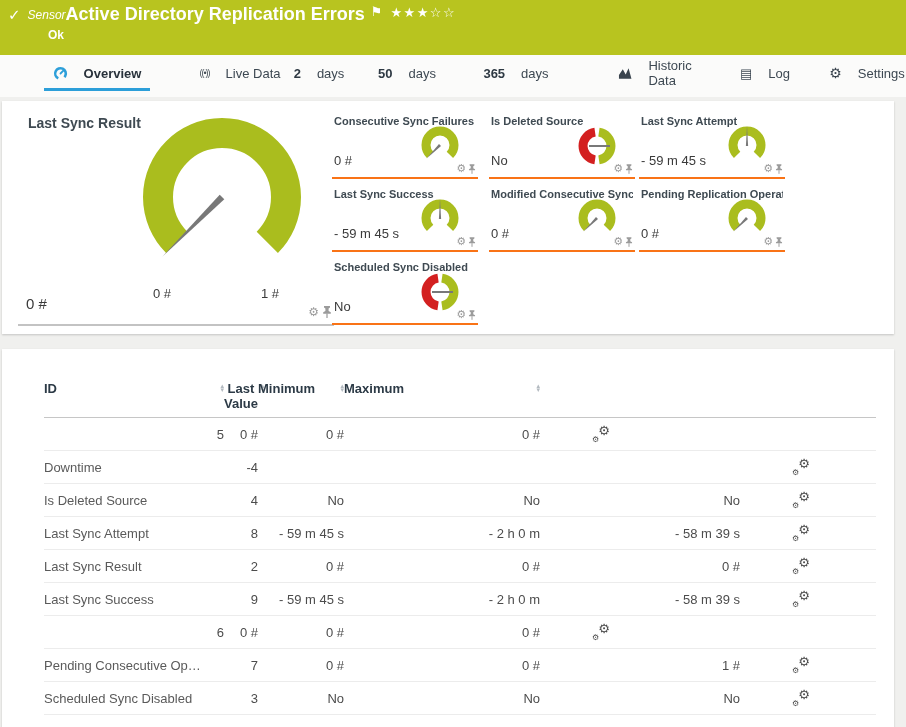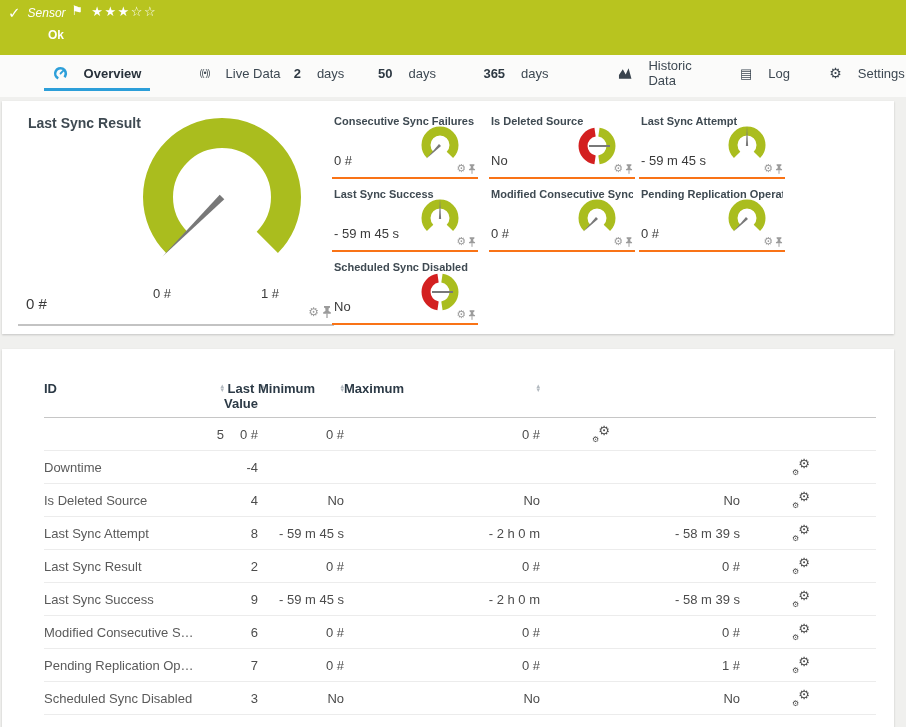--- a/index.html
+++ b/index.html
@@ -80,20 +80,21 @@
   .rowgear .g1 { position:absolute; right:0; top:-2px; font-size:13px; color:#4e4e4e; }
   .rowgear .g2 { position:absolute; left:0; bottom:-3px; font-size:8px; color:#4e4e4e; }
 </style>
 </head>
 <body>
 
 <div class="greenbar">
   <div class="gb-row1">
     <span class="chk">✓</span>
     <span class="kind">Sensor</span>
+    <span class="gtitle">Active Directory Replication Errors</span>
     <span class="flag">⚑</span>
     <span class="stars">★★★☆☆</span>
   </div>
   <div class="gb-status">Ok</div>
 </div>
 
 <div class="tabbar">
   <div class="tab t0 active">
     <svg width="15" height="15" viewBox="0 0 15 15">
       <circle cx="7.5" cy="7.5" r="5.3" fill="none" stroke="#2d9fd9" stroke-width="2.6" stroke-dasharray="26 8" transform="rotate(115 7.5 7.5)"></circle>
@@ -349,30 +350,29 @@
   <div class="tgrid trow">
     <div class="rch">Last Sync Success</div>
     <div class="rv">9</div>
     <div class="rv">- 59 m 45 s</div>
     <div class="rv">- 2 h 0 m</div>
     <div class="rv">- 58 m 39 s</div>
     <div><span class="rowgear"><span class="g1">⚙</span><span class="g2">⚙</span></span></div>
   </div>
 
   <div class="tgrid trow">
-    <div class="rch">Modified Consecutive S…</div>
     <div class="rv">6</div>
     <div class="rv">0 #</div>
     <div class="rv">0 #</div>
     <div class="rv">0 #</div>
     <div><span class="rowgear"><span class="g1">⚙</span><span class="g2">⚙</span></span></div>
   </div>
 
   <div class="tgrid trow">
-    <div class="rch">Pending Replication Op…</div>
+    <div class="rch">Pending Consecutive Op…</div>
     <div class="rv">7</div>
     <div class="rv">0 #</div>
     <div class="rv">0 #</div>
     <div class="rv">1 #</div>
     <div><span class="rowgear"><span class="g1">⚙</span><span class="g2">⚙</span></span></div>
   </div>
 
   <div class="tgrid trow">
     <div class="rch">Scheduled Sync Disabled</div>
     <div class="rv">3</div>

